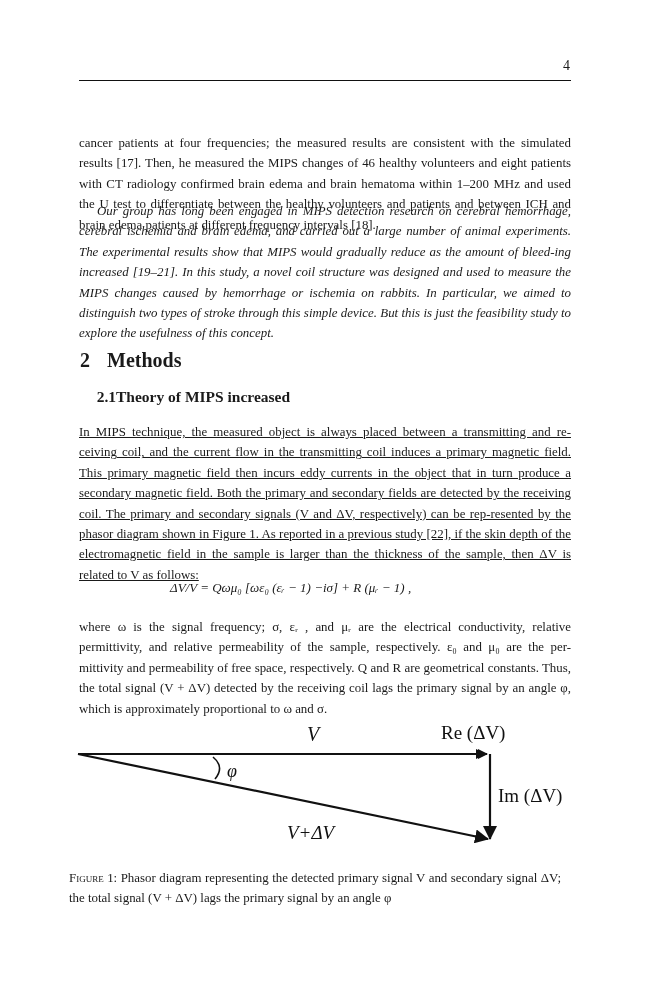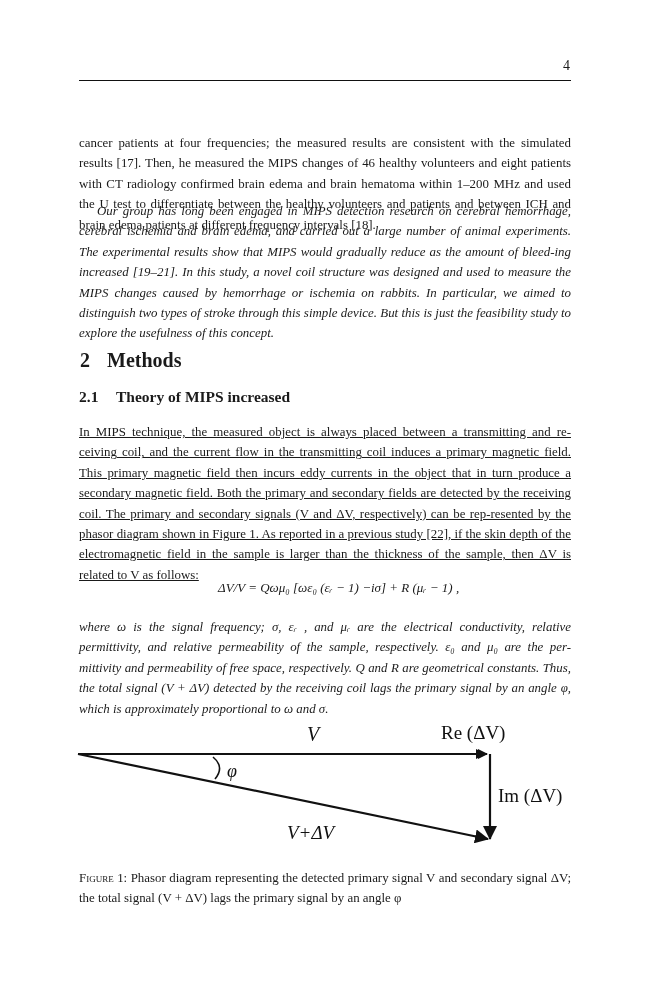--- a/index.html
+++ b/index.html
@@ -9,28 +9,28 @@
   .header-rule { position: absolute; top: 80px; left: 79px; width: 492px; height: 1.3px; background: #111; }
   .text-block { position: absolute; left: 79px; width: 492px; font-size: 12.9px; line-height: 20.4px;
                 text-align: justify; hyphens: none; }
   .text-block p { margin: 0; }
   .indent { text-indent: 18px; }
   #p1 { top: 97px; margin-top: 36px; }
   #p2 { top: 201px; font-style: italic; }
   .section-title { position: absolute; left: 79px; top: 348px; font-size: 20px; font-weight: bold; margin: 1px; }
   .section-title .num { display: inline-block; width: 27px; }
   .subsection-title { position: absolute; left: 79px; top: 388px; font-size: 15.5px; font-weight: bold; margin: 0; }
-  .subsection-title .num { display: inline-block; width: 37px; }
+  .subsection-title .num { display: inline-block; width: 37px; text-align: right; }
   #p3 { top: 422px; text-decoration: underline; }
-  .equation { position: absolute; left: 170px; top: 580px; font-size: 13px; font-style: normal; white-space: nowrap; margin-left: 48px; }
-  #p4 { top: 617px; font-style: italic; }
+  .equation { position: absolute; left: 170px; top: 580px; font-size: 13px; font-style: normal; white-space: nowrap; }
+  #p4 { top: 617px; }
   .math { font-style: italic; }
   .figure { position: absolute; left: 75px; top: 715px; width: 505px; height: 140px; }
   .figure svg { width: 505px; height: 140px; }
-  .caption { position: absolute; left: 79px; top: 868px; width: 492px; font-size: 12.9px; line-height: 20px; text-align: justify; }
+  .caption { position: absolute; left: 69px; top: 868px; width: 492px; font-size: 12.9px; line-height: 20px; text-align: justify; }
   .caption .smallcaps { font-variant: small-caps; }
 </style>
 </head>
 <body>
 
 <div>
   <div class="page-number">4</div>
   <div class="header-rule"></div>
 
   <div class="text-block" id="p1">

